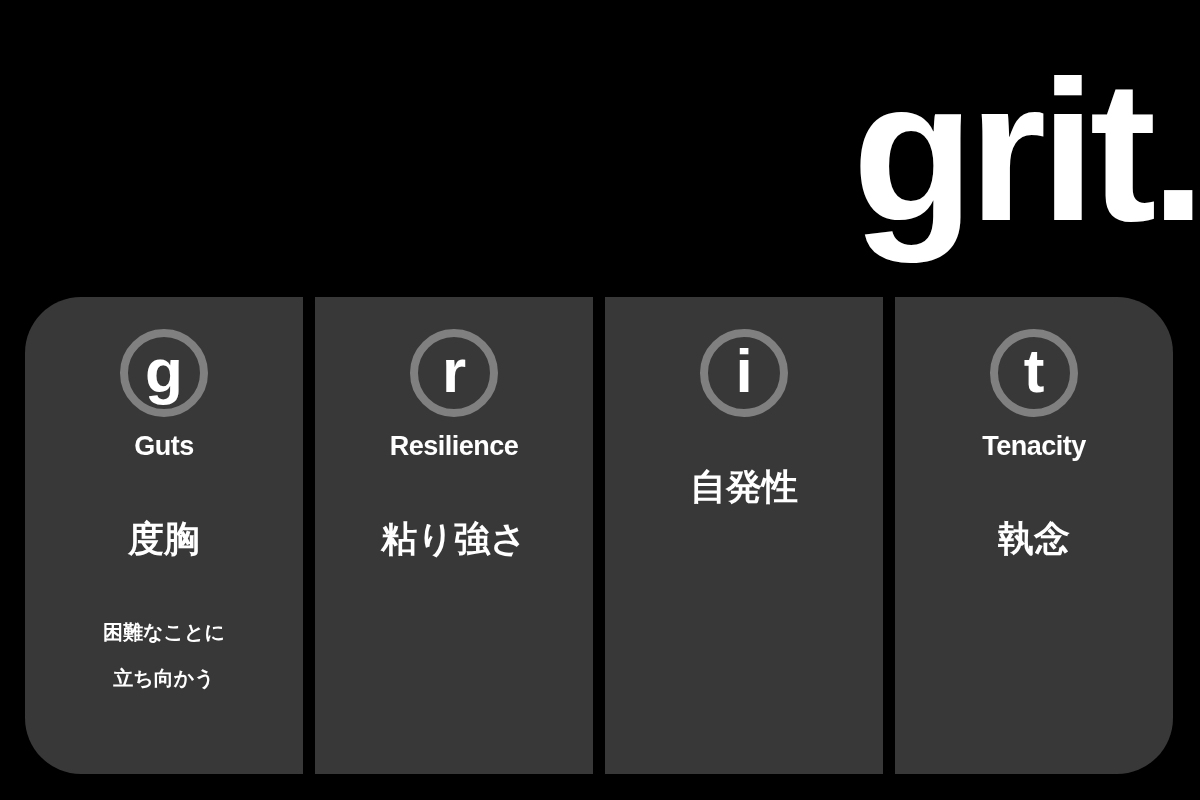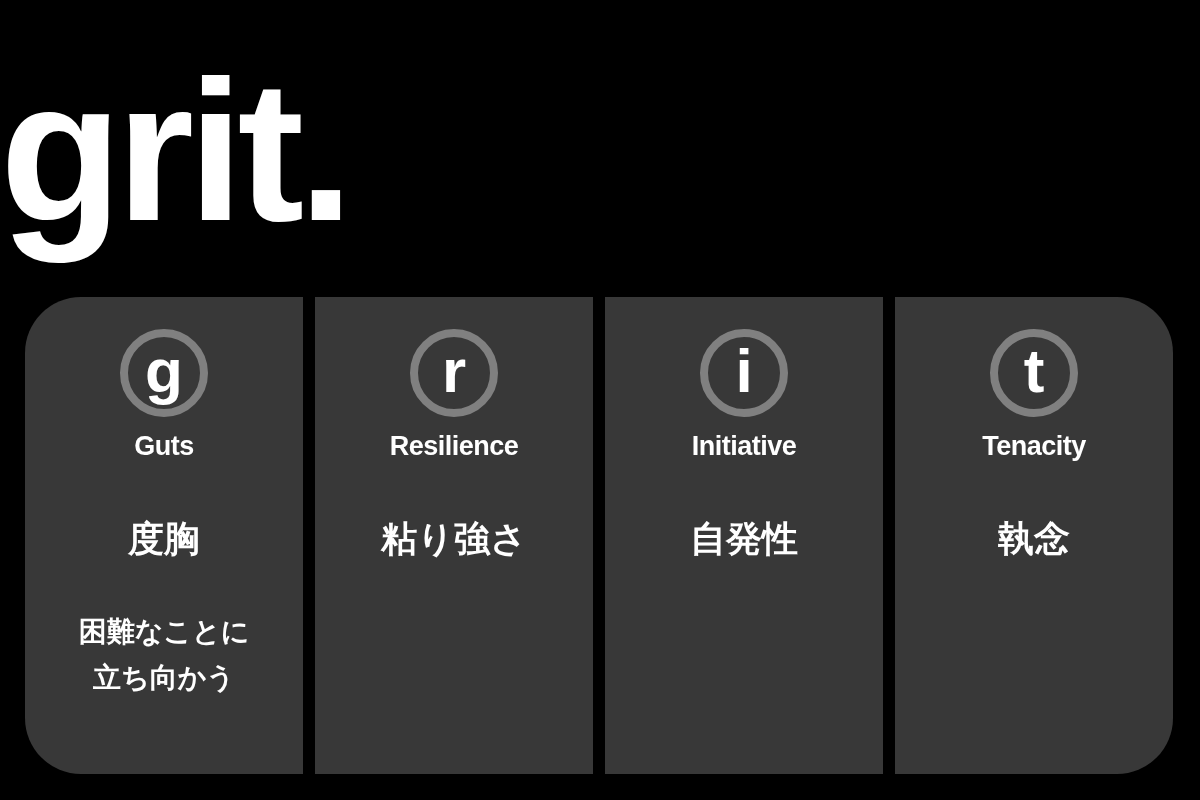--- a/index.html
+++ b/index.html
@@ -22,21 +22,21 @@
 
   
   #logo-block {
     position: absolute;
     left: 0;
     top: 0;
     width: 1200px;
     height: 290px;
     display: flex;
     align-items: center;
-    justify-content: flex-start;
+    justify-content: flex-end;
   }
   #logo-text {
     font-family: "Liberation Sans", "DejaVu Sans", sans-serif;
     font-size: 200px;
     font-weight: 700;
     color: #ffffff;
     letter-spacing: -6px;
     line-height: 200px;
     position: relative;
     top: 6px;
@@ -112,21 +112,21 @@
     font-size: 36px;
     font-weight: 700;
     color: #ffffff;
     line-height: 44px;
     text-align: center;
     white-space: nowrap;
   }
   .card-jp-desc {
     margin-top: 48px;
     font-family: "DejaVu Sans", "Liberation Sans", sans-serif;
-    font-size: 28px;
+    font-size: 20px;
     font-weight: 700;
     color: #ffffff;
     line-height: 46px;
     text-align: center;
     white-space: pre-line;
   }
 </style>
 </head>
 <body>
 
@@ -153,21 +153,20 @@
         <span class="badge-letter">r</span>
       </div>
       <div class="card-title">Resilience</div>
       <div class="card-jp-term">粘り強さ</div>
     </div>
 
     <div class="card">
       <div class="badge">
         <span class="badge-letter">i</span>
       </div>
-      <div class="card-title">Initiative</div>
       <div class="card-jp-term">自発性</div>
     </div>
 
     <div class="card last">
       <div class="badge">
         <span class="badge-letter">t</span>
       </div>
       <div class="card-title">Tenacity</div>
       <div class="card-jp-term">執念</div>
     </div>

